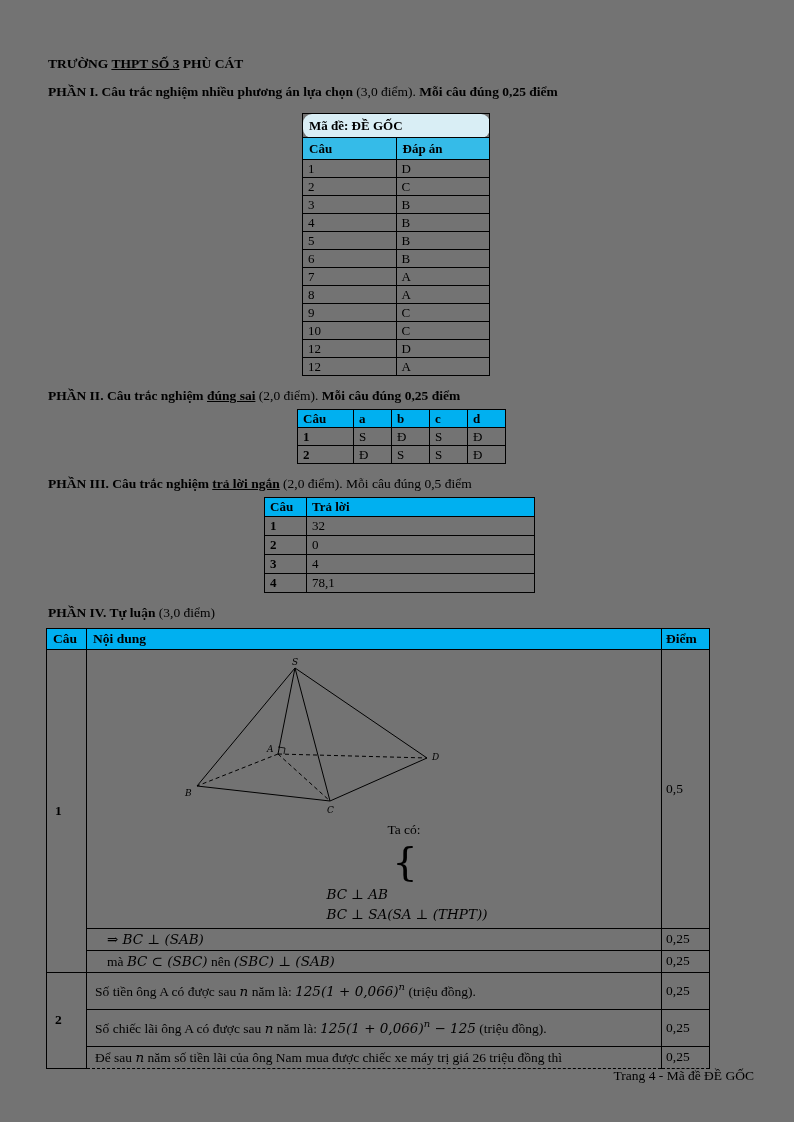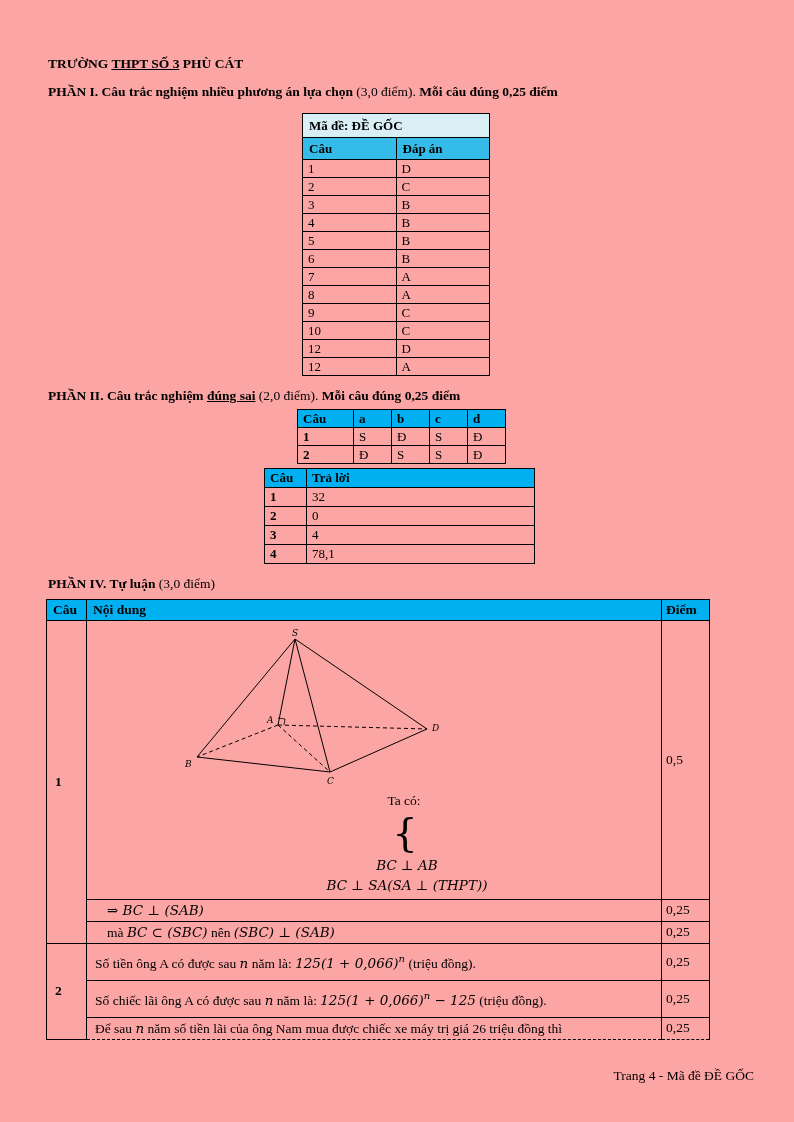--- a/index.html
+++ b/index.html
@@ -1,38 +1,38 @@
 <!DOCTYPE html>
 <html><head>
 <meta charset="utf-8">
 <style>
   * { margin:0; padding:0; box-sizing:border-box; }
   html,body { background:#ffffff; }
   body { font-family:"Liberation Serif", serif; color:#000; }
   .page {
     position:relative; width:794px; height:1122px; margin:0 auto;
-    background:#fca5a5; padding:56px 84px 24px 48px; font-size:13.5px; overflow:hidden;
+    background:#737373; padding:56px 84px 24px 48px; font-size:13.5px; overflow:hidden;
   }
   b, .bold { font-weight:bold; }
   .ul { text-decoration:underline; }
 
   
   .doc-header { display:flex; line-height:1.2; }
   .doc-header .left { width:296px; font-weight:bold; }
   .doc-header .right { font-weight:bold; }
   .doc-header .right > div { margin-bottom:14px; }
 
   .part-heading { margin-top:12px; line-height:1.25; }
 
   table { border-collapse:collapse; }
   td, th { border:1px solid #000; padding:1px 5px; font-size:13px; vertical-align:middle; text-align:left; font-weight:normal; }
 
   
   .t1 { margin:12px 0 0 254px; width:188px; table-layout:fixed; }
-  .t1 .code-row td { background:#d9eef5; font-weight:bold; padding:4px 6px; font-size:13px; }
+  .t1 .code-row td { background:#d9eef5; font-weight:bold; padding:4px 6px; font-size:13px;border-radius:9px; }
   .t1 .head-row td { background:#35bbe8; font-weight:bold; padding:3px 6px; }
   .t1 td.c1 { width:95px; }
   .t1 td.c2 { width:93px; }
   .t1 tr td { height:17px; line-height:15px; }
 
   
   .t2 { margin:4px 0 0 249px; table-layout:fixed; }
   .t2 .head-row td { background:#00b0f0; font-weight:bold; }
   .t2 td { height:17px; line-height:15px; }
   .t2 td.cc { width:56px; }
@@ -53,21 +53,21 @@
   .t4 .head-row td { background:#00b0f0; font-weight:bold; padding:2px 6px; }
   .t4 td.qcol { width:40px; font-weight:bold; vertical-align:middle; }
   .t4 td.scol { width:48px; vertical-align:middle; padding:2px 4px; }
   .t4 tr.t-dotted td { border-top:1px dotted #000; }
   .t4 tr.t-dashed td { border-top:1px dashed #000; }
   .t4 tr.t-bottom td { border-bottom:1px dashed #000; }
   .t4 .row-fig { height:210px; vertical-align:top; }
   .t4 .sub { height:22px; }
   .t4 .q2row { height:37px; }
 
-  .math { font-family:"DejaVu Serif", serif; font-style:italic;text-align:center; }
+  .math { font-family:"DejaVu Serif", serif; font-style:italic; }
   .mvar { font-family:"DejaVu Serif", serif; font-style:italic; }
   sup.mvar { font-size:10px; }
 
   .figure-wrap { margin:4px 0 0 80px; width:270px; }
   .taco-row { display:flex; align-items:center; margin:2px 0 2px 66px;flex-direction:column; }
   .taco-row .label { margin-right:6px; }
   .brace { font-family:"DejaVu Serif", serif; font-size:40px; font-weight:400; line-height:46px; margin-right:4px; }
   .sys div { line-height:20px; font-size:13.5px; }
 
   .indent1 { padding-left:12px; }
@@ -172,20 +172,23 @@
     <tr>
       <td class="num">2</td>
       <td>Đ</td>
       <td>S</td>
       <td>S</td>
       <td>Đ</td>
     </tr>
   </tbody>
     </table>
 
+  <div class="part-heading">
+    <b><span>PHẦN III. Câu trắc nghiệm </span><span class="ul">trả lời ngắn</span></b><span> (2,0 điểm). Mỗi câu đúng 0,5 điểm</span>
+  </div>
 
   <table class="t3">
     <tbody>
         <tr class="head-row">
       <td class="cc">Câu</td>
       <td class="cr">Trả lời</td>
     </tr>
     <tr>
           <td class="num">1</td>
           <td>32</td>

